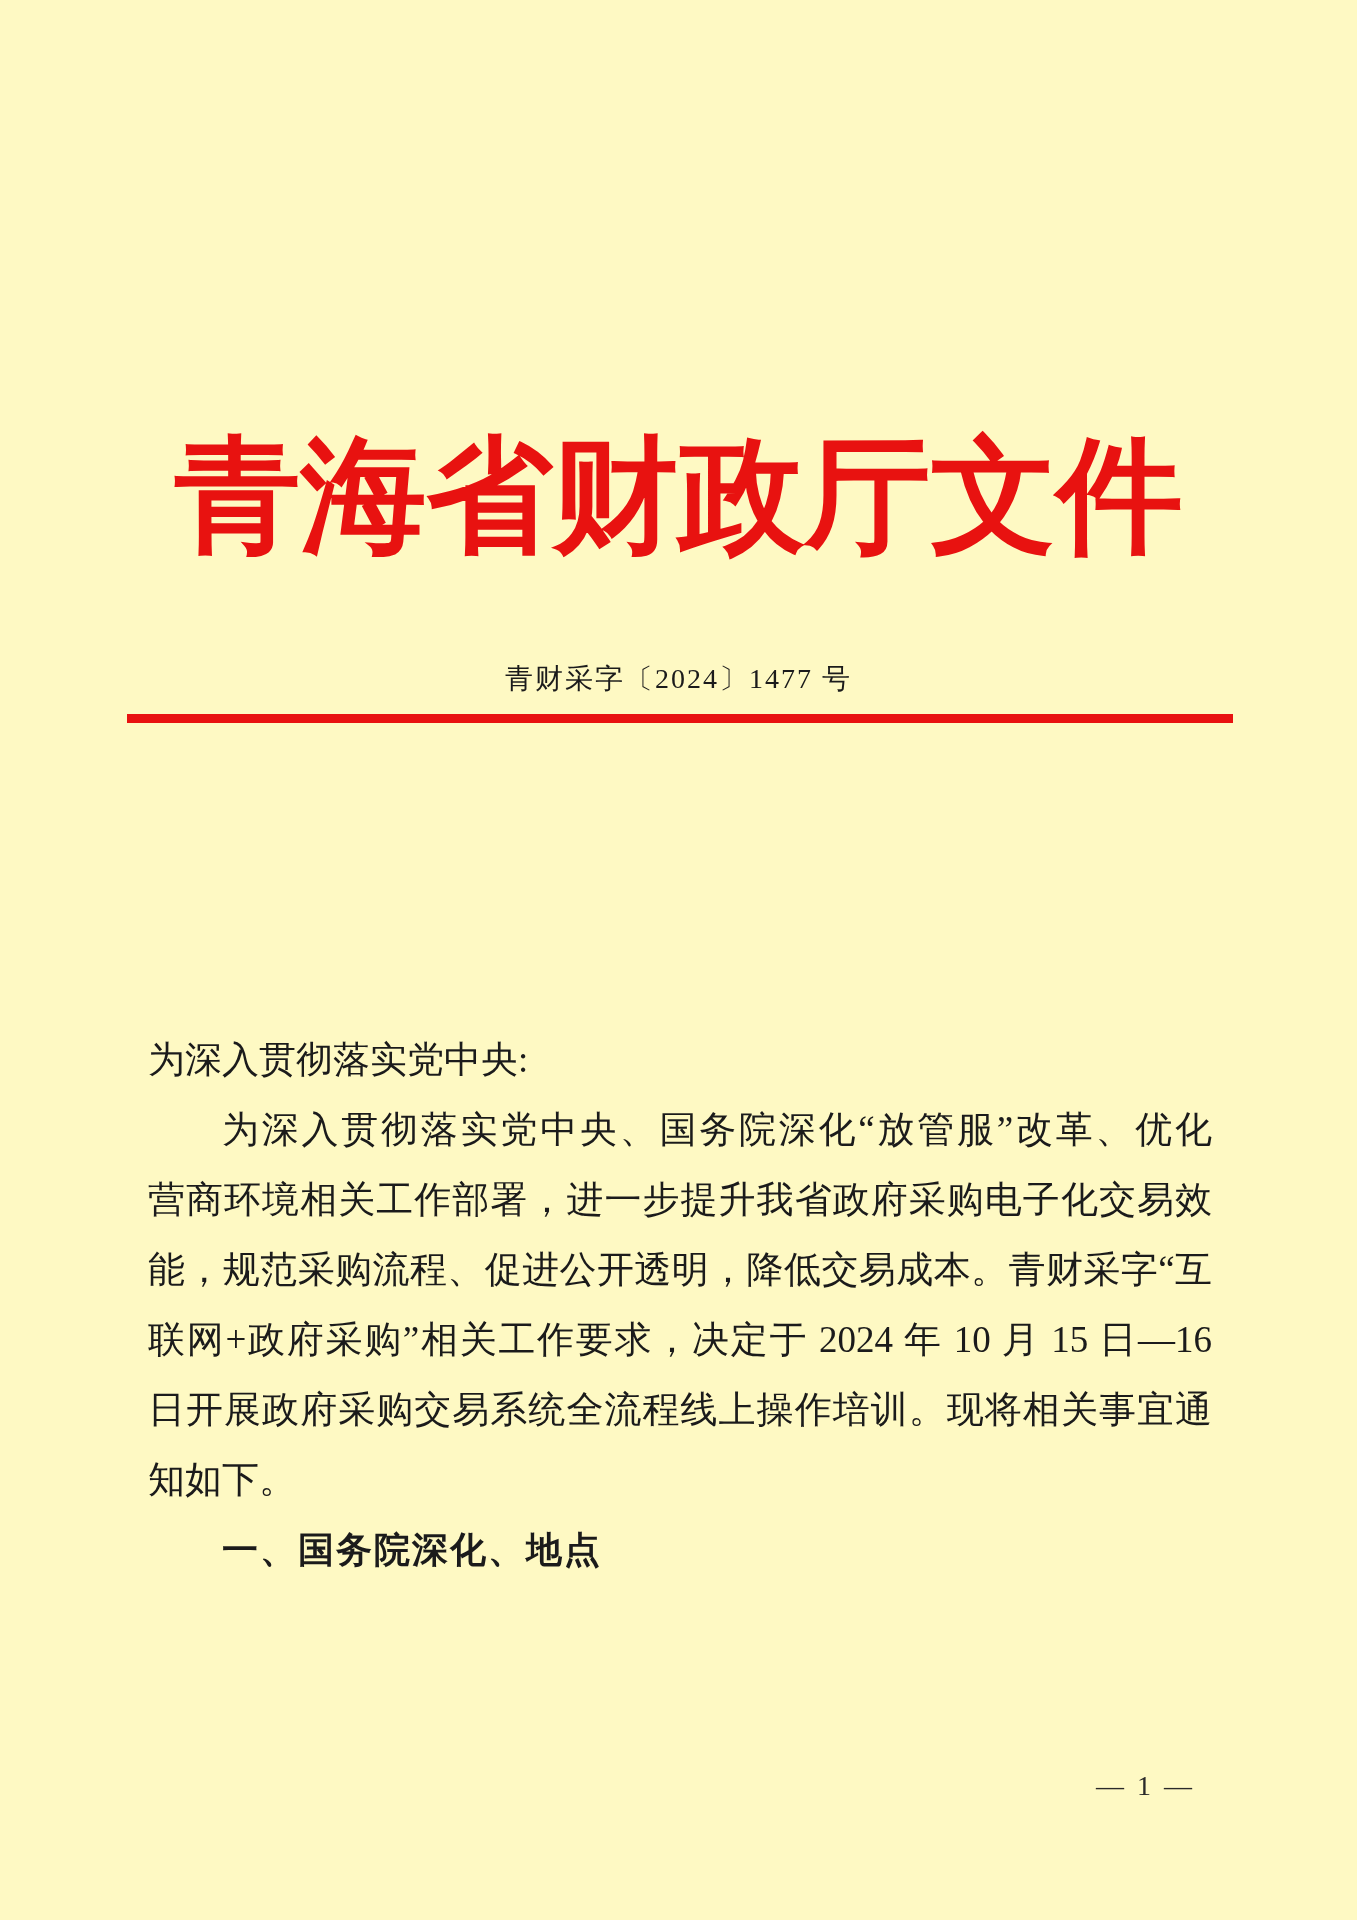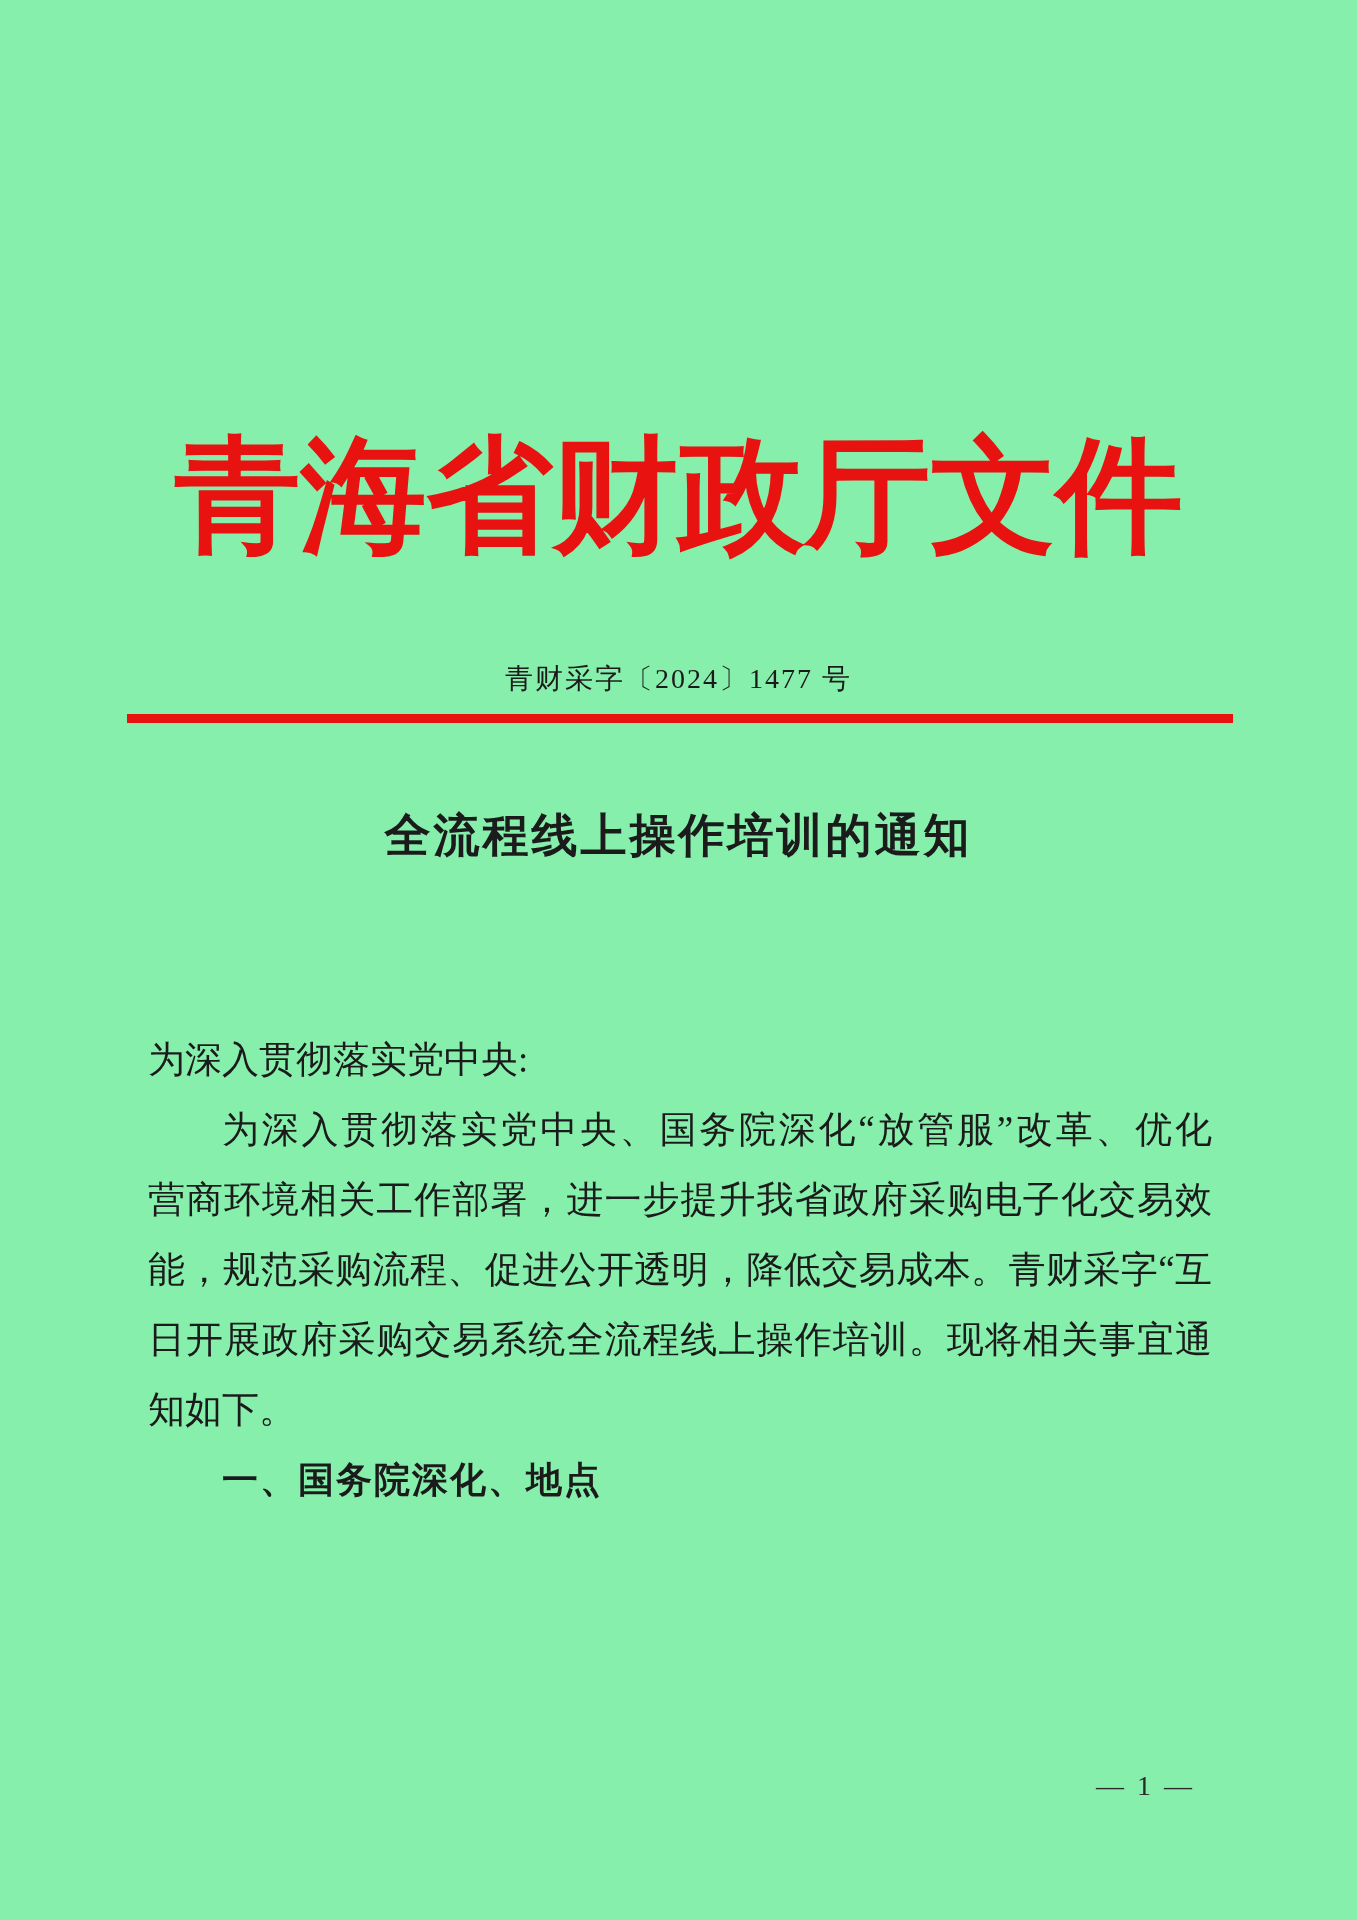--- a/index.html
+++ b/index.html
@@ -3,21 +3,21 @@
 <meta charset="utf-8">
 <style>
   :root { --red: #e81210; --ink: #1b1b1b; }
   * { margin: 0; padding: 0; box-sizing: border-box; }
   html, body { background: #ffffff; }
   .page {
     position: relative;
     width: 1357px;
     height: 1920px;
     margin: 0 auto;
-    background: #86efac;
+    background: #fef9c3;
     font-family: "Liberation Serif", "DejaVu Serif", serif;
     color: var(--ink);
     overflow: hidden;
   }
   .header-title {
     position: absolute;
     top: 418px;
     left: 0;
     width: 100%;
     text-align: center;
@@ -90,29 +90,29 @@
 
 <div class="page">
 
   <div class="header-title">青海省财政厅文件</div>
 
   <div class="doc-number">青财采字〔2024〕1477 号</div>
 
   <div class="red-rule"></div>
 
   <div class="doc-title">
-    <div>全流程线上操作培训的通知</div>
   </div>
 
   <div class="body-block">
     <div class="line">为深入贯彻落实党中央:</div>
 
     <div class="wrapline indent jfull">为深入贯彻落实党中央、国务院深化“放管服”改革、优化</div>
     <div class="wrapline jfull">营商环境相关工作部署，进一步提升我省政府采购电子化交易效</div>
     <div class="wrapline jfull">能，规范采购流程、促进公开透明，降低交易成本。青财采字“互</div>
+    <div class="wrapline jfull">联网+政府采购”相关工作要求，决定于 2024 年 10 月 15 日—16</div>
     <div class="wrapline jfull">日开展政府采购交易系统全流程线上操作培训。现将相关事宜通</div>
     <div class="line">知如下。</div>
 
     <div class="line indent section-heading">一、国务院深化、地点</div>
 
   </div>
 
   <div class="page-number">— 1 —</div>
 
 </div>

